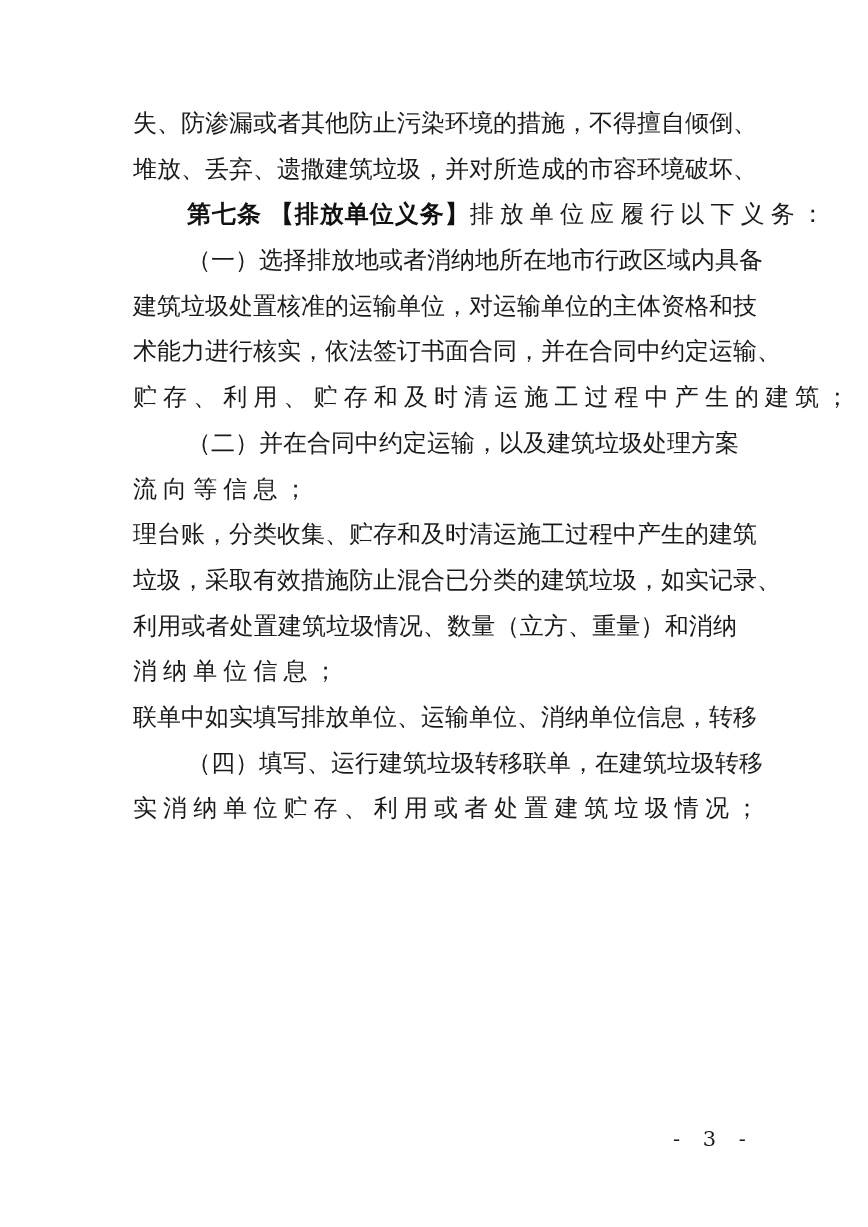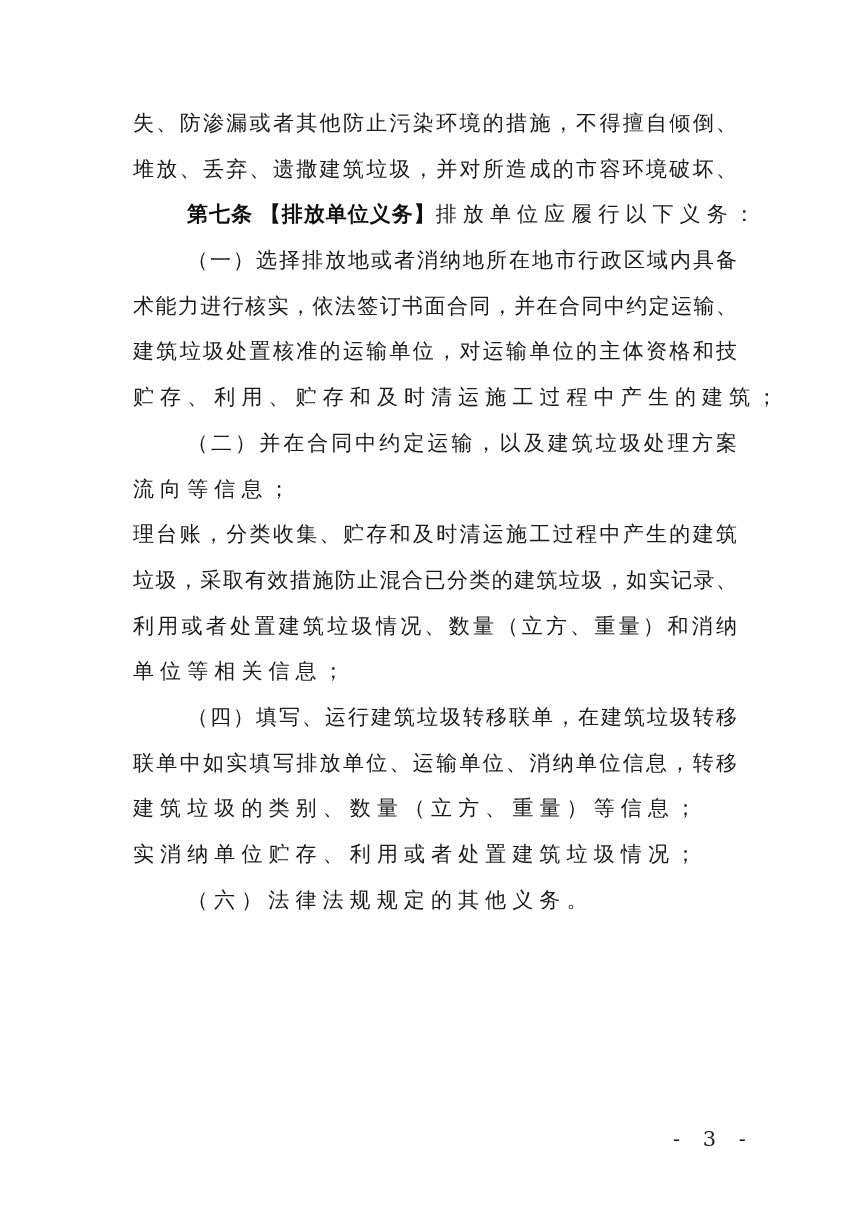--- a/index.html
+++ b/index.html
@@ -17,21 +17,21 @@
     }
     .page {
       position: absolute;
       left: 133px;
       top: 108px;
       width: 604px;
     }
     .para-line {
       height: 45.7px;
       line-height: 30px;
-      font-size: 21px;
+      font-size: 24px;
       white-space: nowrap;
       overflow: visible;
     }
     .justify {
       text-align: justify;
       text-align-last: justify;
     }
     .indent {
       padding-left: 54px;
     }
@@ -71,46 +71,42 @@
     <div class="para-line justify">堆放、丢弃、遗撒建筑垃圾，并对所造成的市容环境破坏、</div>
   </div>
 
   <div class="para-line indent">
     <span class="heading-bold">第七条</span>
     <span class="heading-bold">【排放单位义务】</span><span class="heading-rest">排放单位应履行以下义务：</span>
   </div>
 
   <div>
     <div class="para-line justify indent">（一）选择排放地或者消纳地所在地市行政区域内具备</div>
+    <div class="para-line justify">建筑垃圾处置核准的运输单位，对运输单位的主体资格和技</div>
     <div class="para-line justify">术能力进行核实，依法签订书面合同，并在合同中约定运输、</div>
-    <div class="para-line justify">建筑垃圾处置核准的运输单位，对运输单位的主体资格和技</div>
     <div class="para-line last">贮存、利用、贮存和及时清运施工过程中产生的建筑；</div>
   </div>
 
   <div>
     <div class="para-line justify indent">（二）并在合同中约定运输，以及建筑垃圾处理方案</div>
     <div class="para-line last">流向等信息；</div>
   </div>
 
   <div>
     <div class="para-line justify">理台账，分类收集、贮存和及时清运施工过程中产生的建筑</div>
     <div class="para-line justify">垃圾，采取有效措施防止混合已分类的建筑垃圾，如实记录、</div>
     <div class="para-line justify">利用或者处置建筑垃圾情况、数量（立方、重量）和消纳</div>
-    <div class="para-line last">单位等相关信息；</div>
+    <div class="para-line last">消纳单位信息；</div>
   </div>
 
   <div>
+    <div class="para-line justify">联单中如实填写排放单位、运输单位、消纳单位信息，转移</div>
     <div class="para-line justify indent">（四）填写、运行建筑垃圾转移联单，在建筑垃圾转移</div>
-    <div class="para-line justify">联单中如实填写排放单位、运输单位、消纳单位信息，转移</div>
-    <div class="para-line last">建筑垃圾的类别、数量（立方、重量）等信息；</div>
   </div>
 
   <div>
     <div class="para-line last">实消纳单位贮存、利用或者处置建筑垃圾情况；</div>
   </div>
 
-  <div>
-    <div class="para-line last indent">（六）法律法规规定的其他义务。</div>
-  </div>
 
 </div>
 
 <div class="page-number">- 3 -</div>
 
 </body></html>

